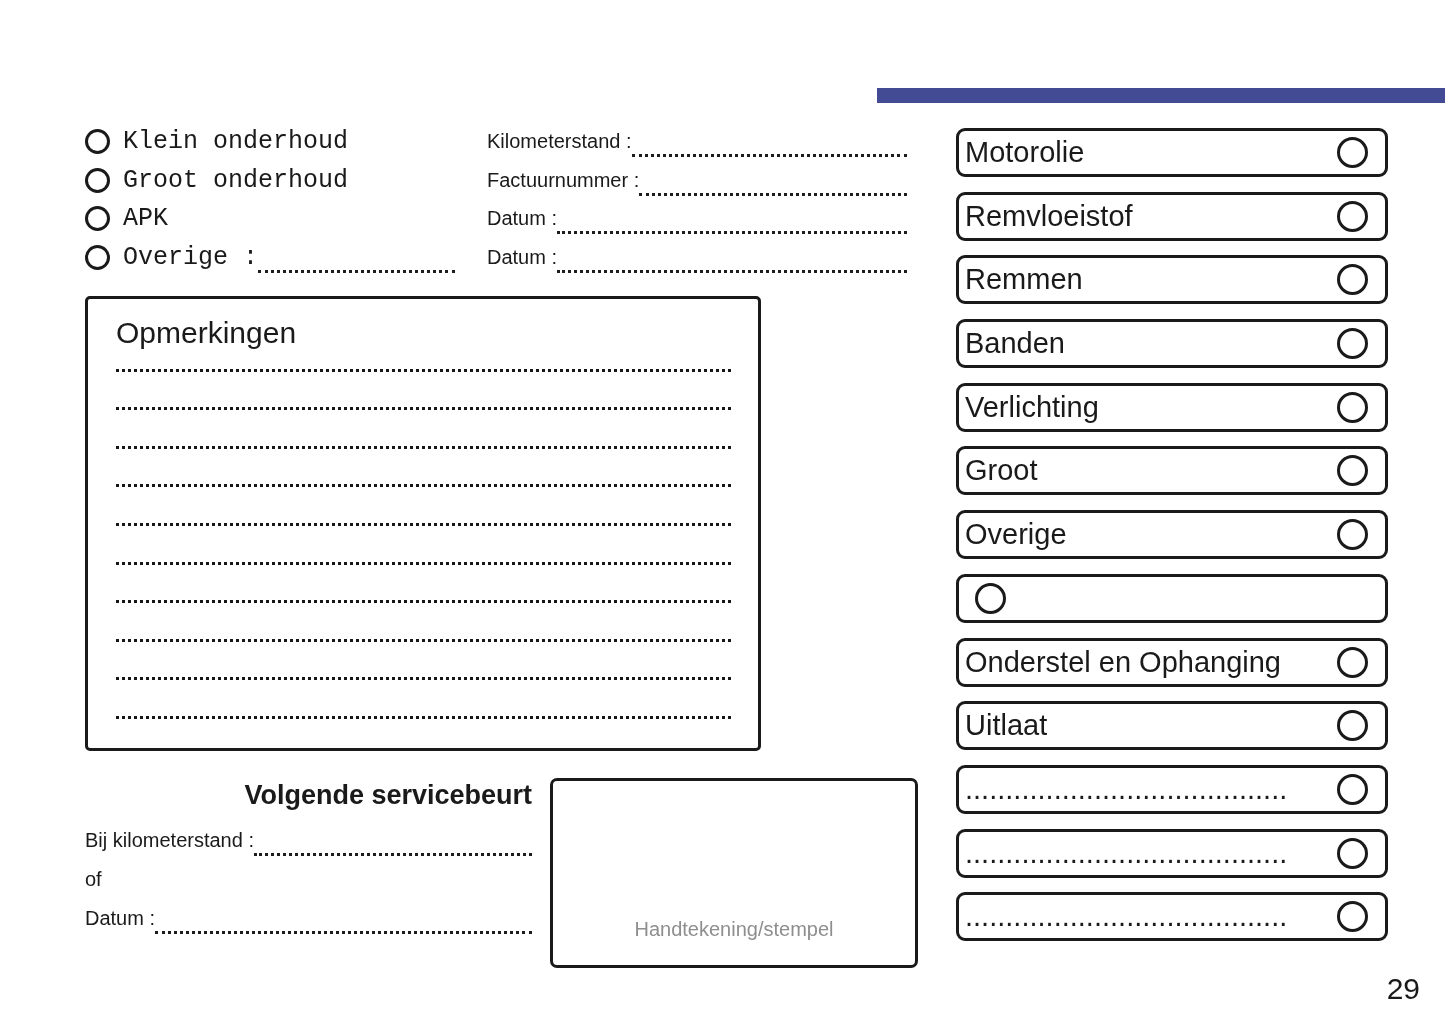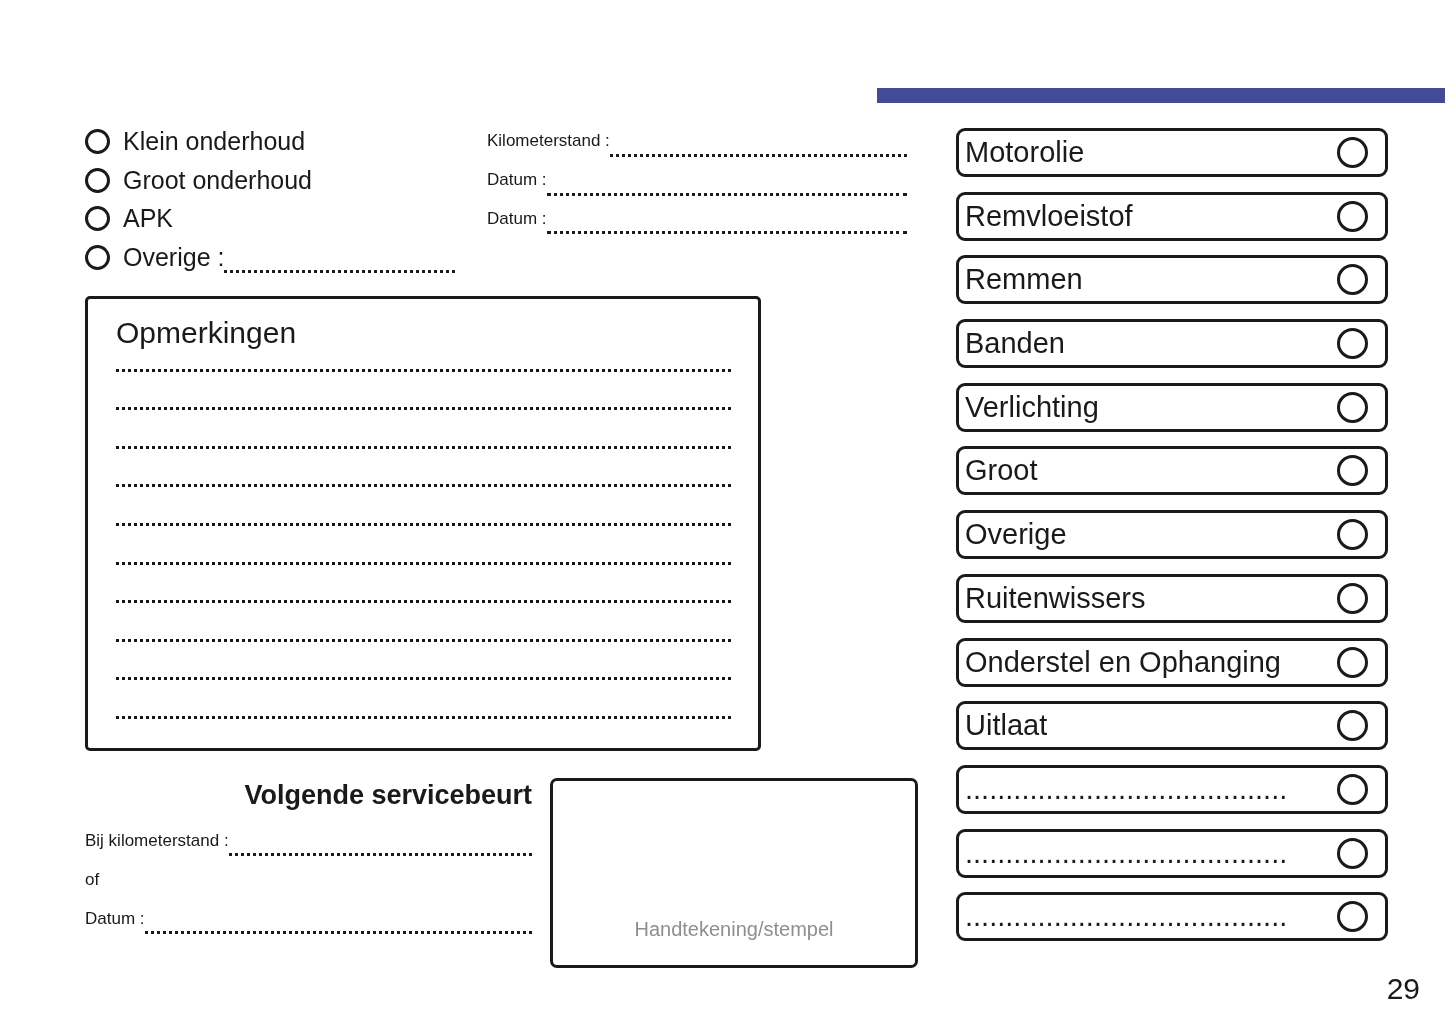--- a/index.html
+++ b/index.html
@@ -26,40 +26,41 @@
     flex: 1;
     height: 31px;
     border-bottom: 3px dotted #1c1c1c;
   }
 
   
   .service-type {
     position: absolute;
     left: 85px; top: 122px;
     width: 370px;
+    font-family: Liberation Mono, monospace;
   }
   .opt-row { display: flex; align-items: center; height: 38.8px; }
   .radio-circle {
     width: 25px; height: 25px;
     border: 3px solid #1a1a1a;
     border-radius: 50%;
     margin-right: 13px;
     flex: none;
     background: #fff;
   }
   .opt-label { font-size: 25px; white-space: pre; }
 
   
   .service-details {
     position: absolute;
     left: 487px; top: 122px;
     width: 420px;
   }
   .detail-row { display: flex; align-items: center; height: 38.8px; }
-  .detail-label { font-size: 17px; white-space: pre; }
+  .detail-label { font-size: 20px; white-space: pre; }
 
   
   .remarks-box {
     position: absolute;
     left: 85px; top: 296px;
     width: 676px; height: 455px;
     border: 3px solid #1a1a1a;
     border-radius: 5px;
     background: #fff;
   }
@@ -174,20 +175,24 @@
     </div>
   </div>
 
 <div class="service-details">
 
     <div class="detail-row">
       <span class="detail-label">Kilometerstand :</span>
       <span class="dotted-fill"></span>
     </div>
 
+    <div class="detail-row">
+      <span class="detail-label">Factuurnummer :</span>
+      <span class="dotted-fill"></span>
+    </div>
 
     <div class="detail-row">
       <span class="detail-label">Datum :</span>
       <span class="dotted-fill"></span>
     </div>
 
     <div class="detail-row">
       <span class="detail-label">Datum :</span>
       <span class="dotted-fill"></span>
     </div>
@@ -275,21 +280,20 @@
       <span class="check-label">Groot</span>
       <span class="check-circle"></span>
     </div>
 
     <div class="check-item">
       <span class="check-label">Overige</span>
       <span class="check-circle"></span>
     </div>
 
     <div class="check-item">
-      <span class="check-label">Ruitenwissers</span>
       <span class="check-circle"></span>
     </div>
 
     <div class="check-item">
       <span class="check-label">Onderstel en Ophanging</span>
       <span class="check-circle"></span>
     </div>
 
     <div class="check-item">
       <span class="check-label">Uitlaat</span>

